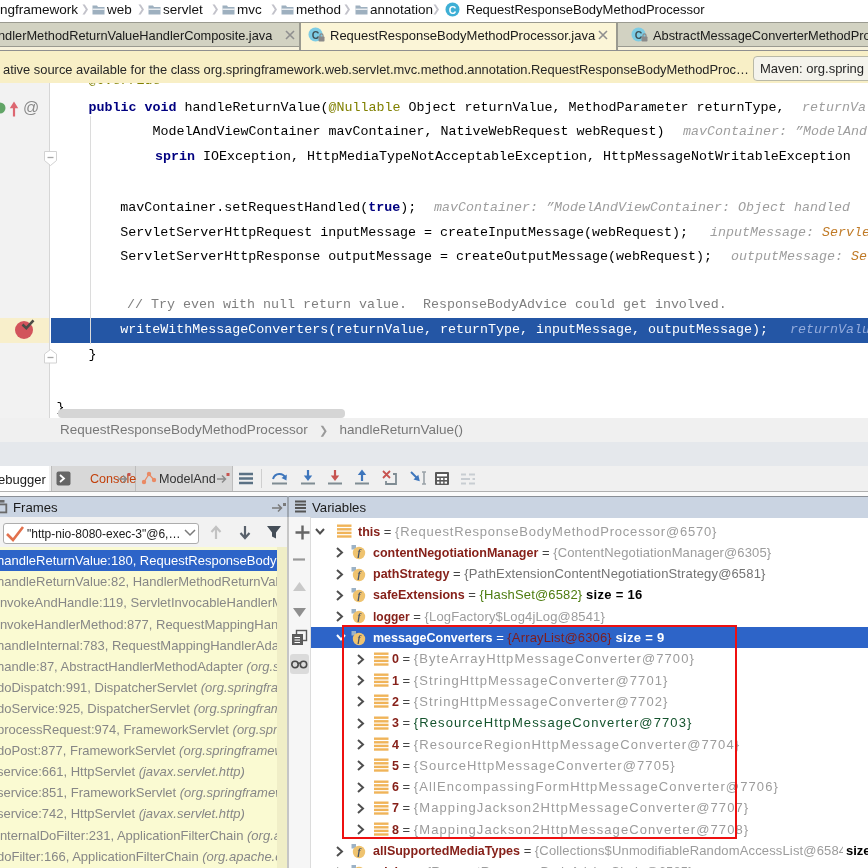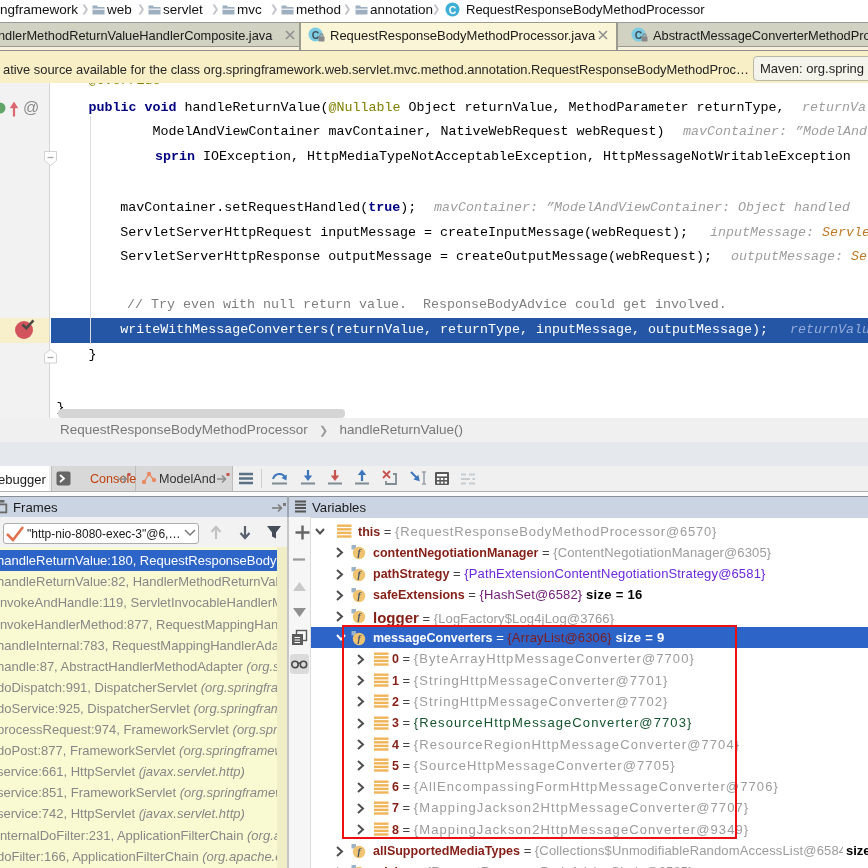--- a/index.html
+++ b/index.html
@@ -301,39 +301,39 @@
   </svg>
 <div class="a" style="left:373px;top:544.85px;font-size:13px;white-space:pre"><span style="color:#86211a;font-weight:bold;font-size:12.5px">contentNegotiationManager</span> <span style="color:#444">=</span> <span style="color:#9c9c9c;letter-spacing:0.15px">{ContentNegotiationManager@6305}</span></div>
 <svg class="a" style="left:336px;top:568.6px" width="8" height="11">
     <path d="M1 1 L6 5.5 L1 10" stroke="#4f4f4f" stroke-width="2" fill="none"></path>
   </svg>
 <svg class="a" style="left:351px;top:566.6px" width="15" height="15">
 <rect x="0.5" y="0" width="4.5" height="4.5" fill="#9cb2c6"></rect>
 <circle cx="8" cy="8" r="6.2" fill="#efc36f"></circle>
 <text x="8" y="11.2" font-size="9.5" font-style="italic" font-weight="bold" text-anchor="middle" fill="#42526b" font-family="Liberation Serif">f</text>
   </svg>
-<div class="a" style="left:373px;top:566.1500000000001px;font-size:13px;white-space:pre"><span style="color:#86211a;font-weight:bold;font-size:12.5px">pathStrategy</span> <span style="color:#444">=</span> <span style="color:#6d28d9;letter-spacing:0.15px">{PathExtensionContentNegotiationStrategy@6581}</span></div>
+<div class="a" style="left:373px;top:566.1500000000001px;font-size:13px;white-space:pre"><span style="color:#86211a;font-weight:bold;font-size:12.5px">pathStrategy</span> <span style="color:#444">=</span> <span style="color:#737373;letter-spacing:0.15px">{PathExtensionContentNegotiationStrategy@6581}</span></div>
 <svg class="a" style="left:336px;top:589.9px" width="8" height="11">
     <path d="M1 1 L6 5.5 L1 10" stroke="#4f4f4f" stroke-width="2" fill="none"></path>
   </svg>
 <svg class="a" style="left:351px;top:587.9px" width="15" height="15">
 <rect x="0.5" y="0" width="4.5" height="4.5" fill="#9cb2c6"></rect>
 <circle cx="8" cy="8" r="6.2" fill="#efc36f"></circle>
 <text x="8" y="11.2" font-size="9.5" font-style="italic" font-weight="bold" text-anchor="middle" fill="#42526b" font-family="Liberation Serif">f</text>
   </svg>
-<div class="a" style="left:373px;top:587.45px;font-size:13px;white-space:pre"><span style="color:#86211a;font-weight:bold;font-size:12.5px">safeExtensions</span> <span style="color:#444">=</span> <span style="color:#701a75;letter-spacing:0.15px">{HashSet@6582}</span>&nbsp;<span style="color:#000;font-weight:bold;letter-spacing:0.3px">size = 16</span></div>
+<div class="a" style="left:373px;top:587.45px;font-size:13px;white-space:pre"><span style="color:#86211a;font-weight:bold;font-size:12.5px">safeExtensions</span> <span style="color:#444">=</span> <span style="color:#4d7c0f;letter-spacing:0.15px">{HashSet@6582}</span>&nbsp;<span style="color:#000;font-weight:bold;letter-spacing:0.3px">size = 16</span></div>
 <svg class="a" style="left:336px;top:611.2px" width="8" height="11">
     <path d="M1 1 L6 5.5 L1 10" stroke="#4f4f4f" stroke-width="2" fill="none"></path>
   </svg>
 <svg class="a" style="left:351px;top:609.2px" width="15" height="15">
 <rect x="0.5" y="0" width="4.5" height="4.5" fill="#9cb2c6"></rect>
 <circle cx="8" cy="8" r="6.2" fill="#efc36f"></circle>
 <text x="8" y="11.2" font-size="9.5" font-style="italic" font-weight="bold" text-anchor="middle" fill="#42526b" font-family="Liberation Serif">f</text>
   </svg>
-<div class="a" style="left:373px;top:608.7500000000001px;font-size:13px;white-space:pre"><span style="color:#86211a;font-weight:bold;font-size:15px">logger</span> <span style="color:#444">=</span> <span style="color:#9c9c9c;letter-spacing:0.15px">{LogFactory$Log4jLog@3766}</span></div>
+<div class="a" style="left:373px;top:608.7500000000001px;font-size:13px;white-space:pre"><span style="color:#86211a;font-weight:bold;font-size:12px">logger</span> <span style="color:#444">=</span> <span style="color:#9c9c9c;letter-spacing:0.15px">{LogFactory$Log4jLog@8541}</span></div>
 <div class="a" style="left:310.5px;top:626.85px;width:557.5px;height:21.3px;background:#2d64c8"></div>
 <svg class="a" style="left:336px;top:634.0px" width="10" height="8">
     <path d="M1 1 L5 5.5 L9 1" stroke="#fff" stroke-width="2" fill="none"></path>
   </svg>
 <svg class="a" style="left:351px;top:630.5px" width="15" height="15">
 <rect x="0.5" y="0" width="4.5" height="4.5" fill="#9cb2c6"></rect>
 <circle cx="8" cy="8" r="6.2" fill="#efc36f"></circle>
 <text x="8" y="11.2" font-size="9.5" font-style="italic" font-weight="bold" text-anchor="middle" fill="#42526b" font-family="Liberation Serif">f</text>
   </svg>
 <div class="a" style="left:373px;top:630.0500000000001px;font-size:13px;white-space:pre"><span style="color:#fff;font-weight:bold;font-size:12.5px">messageConverters</span> <span style="color:#fff">=</span> <span style="color:#7f1d1d;letter-spacing:0.15px">{ArrayList@6306}</span>&nbsp;<span style="color:#fff;font-weight:bold;letter-spacing:0.3px">size = 9</span></div>
@@ -419,21 +419,21 @@
 <div class="a" style="left:392px;top:800.45px;font-size:13px;white-space:pre"><span style="color:#86211a;font-weight:bold;font-size:12.5px">7</span> <span style="color:#444">=</span> <span style="color:#9c9c9c;letter-spacing:1.1px">{MappingJackson2HttpMessageConverter@7707}</span></div>
 <svg class="a" style="left:357px;top:824.1999999999999px" width="8" height="11">
     <path d="M1 1 L6 5.5 L1 10" stroke="#4f4f4f" stroke-width="2" fill="none"></path>
   </svg>
 <svg class="a" style="left:374px;top:822.1999999999999px" width="15" height="14">
 <rect x="0" y="0.5" width="14.5" height="2.4" fill="#f0b459"></rect>
 <rect x="0" y="4.1" width="14.5" height="2.4" fill="#f0b459"></rect>
 <rect x="0" y="7.7" width="14.5" height="2.4" fill="#f0b459"></rect>
 <rect x="0" y="11.3" width="14.5" height="2.4" fill="#f0b459"></rect>
   </svg>
-<div class="a" style="left:392px;top:821.75px;font-size:13px;white-space:pre"><span style="color:#86211a;font-weight:bold;font-size:12.5px">8</span> <span style="color:#444">=</span> <span style="color:#9c9c9c;letter-spacing:1.1px">{MappingJackson2HttpMessageConverter@9349}</span></div>
+<div class="a" style="left:392px;top:821.75px;font-size:13px;white-space:pre"><span style="color:#86211a;font-weight:bold;font-size:12.5px">8</span> <span style="color:#444">=</span> <span style="color:#9c9c9c;letter-spacing:1.1px">{MappingJackson2HttpMessageConverter@7708}</span></div>
 <svg class="a" style="left:336px;top:845.5px" width="8" height="11">
     <path d="M1 1 L6 5.5 L1 10" stroke="#4f4f4f" stroke-width="2" fill="none"></path>
   </svg>
 <svg class="a" style="left:351px;top:843.5px" width="15" height="15">
 <rect x="0.5" y="0" width="4.5" height="4.5" fill="#9cb2c6"></rect>
 <circle cx="8" cy="8" r="6.2" fill="#efc36f"></circle>
 <text x="8" y="11.2" font-size="9.5" font-style="italic" font-weight="bold" text-anchor="middle" fill="#42526b" font-family="Liberation Serif">f</text>
   </svg>
 <div class="a" style="left:373px;top:843.0500000000001px;font-size:13px;white-space:pre"><span style="color:#86211a;font-weight:bold;font-size:12.5px">allSupportedMediaTypes</span> <span style="color:#444">=</span> <span style="color:#9c9c9c;letter-spacing:0.15px">{Collections$UnmodifiableRandomAccessList@6584}</span></div>
 <div class="a" style="left:843px;top:843.2px;font-size:13px;font-weight:bold;color:#000;background:#fff;padding-left:3px">size</div>

